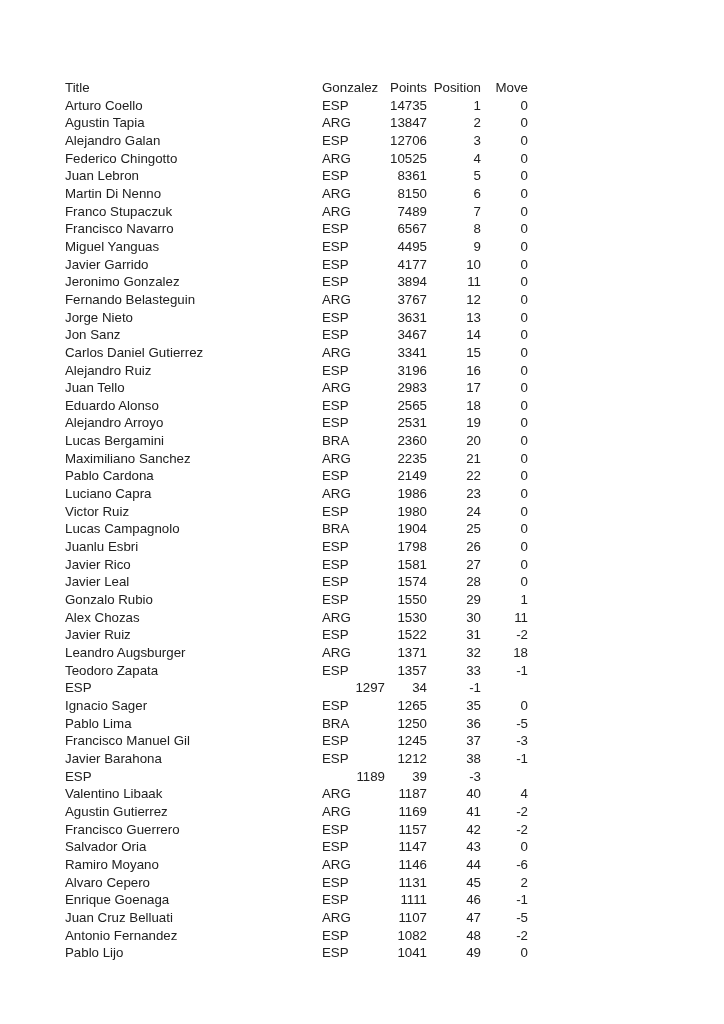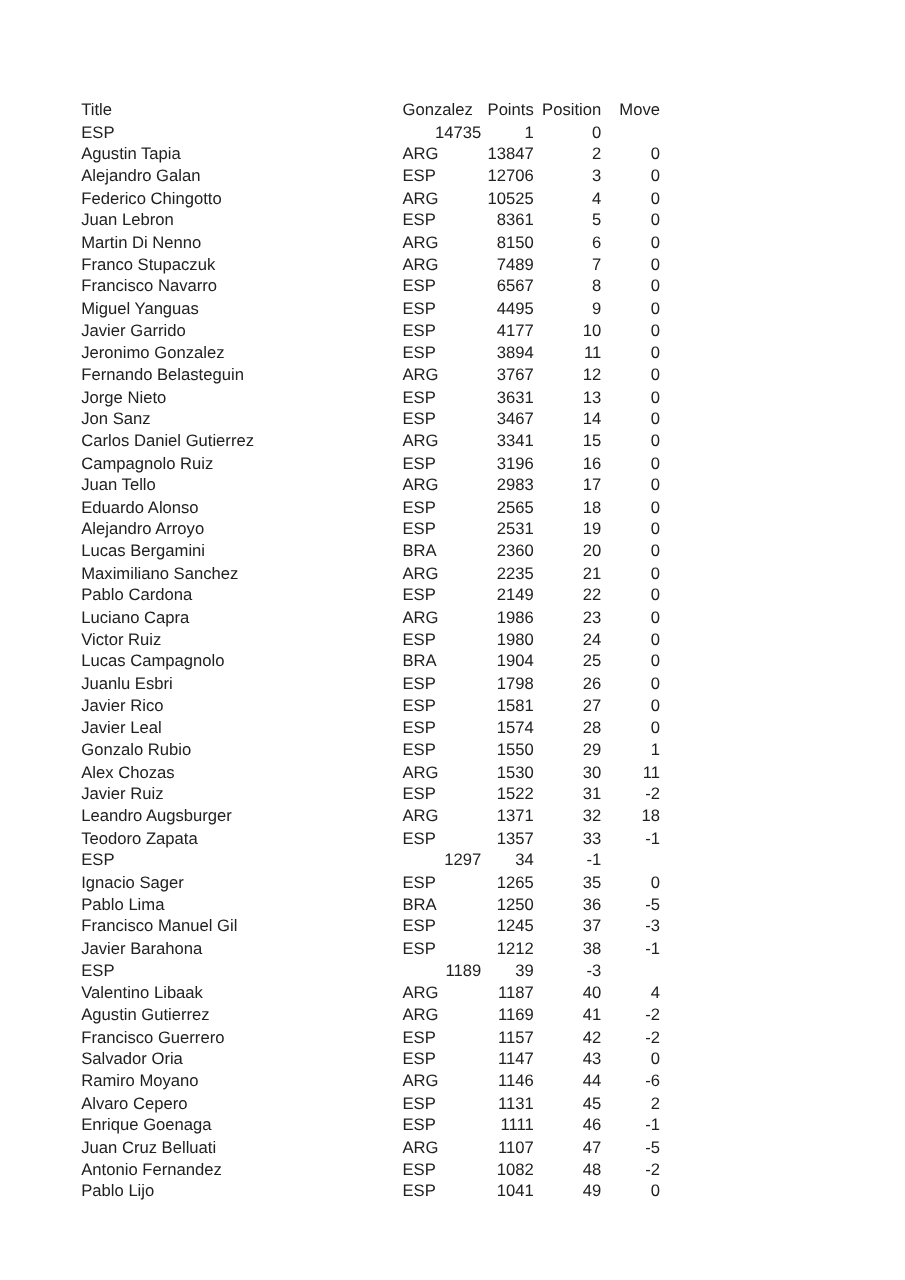--- a/index.html
+++ b/index.html
@@ -42,20 +42,21 @@
     <div class="trow">
       <div class="cell">Title</div>
       <div class="cell">Gonzalez</div>
       <div class="cell num">Points</div>
       <div class="cell num">Position</div>
       <div class="cell num">Move</div>
     </div>
 
     <div>
         <div class="trow">
+    <div class="cell">Arturo Coello</div>
     <div class="cell">ESP</div>
     <div class="cell num">14735</div>
     <div class="cell num">1</div>
     <div class="cell num">0</div>
   </div>
         <div class="trow">
     <div class="cell">Agustin Tapia</div>
     <div class="cell">ARG</div>
     <div class="cell num">13847</div>
     <div class="cell num">2</div>
@@ -146,21 +147,21 @@
     <div class="cell num">0</div>
   </div>
         <div class="trow">
     <div class="cell">Carlos Daniel Gutierrez</div>
     <div class="cell">ARG</div>
     <div class="cell num">3341</div>
     <div class="cell num">15</div>
     <div class="cell num">0</div>
   </div>
         <div class="trow">
-    <div class="cell">Campagnolo Ruiz</div>
+    <div class="cell">Alejandro Ruiz</div>
     <div class="cell">ESP</div>
     <div class="cell num">3196</div>
     <div class="cell num">16</div>
     <div class="cell num">0</div>
   </div>
         <div class="trow">
     <div class="cell">Juan Tello</div>
     <div class="cell">ARG</div>
     <div class="cell num">2983</div>
     <div class="cell num">17</div>

